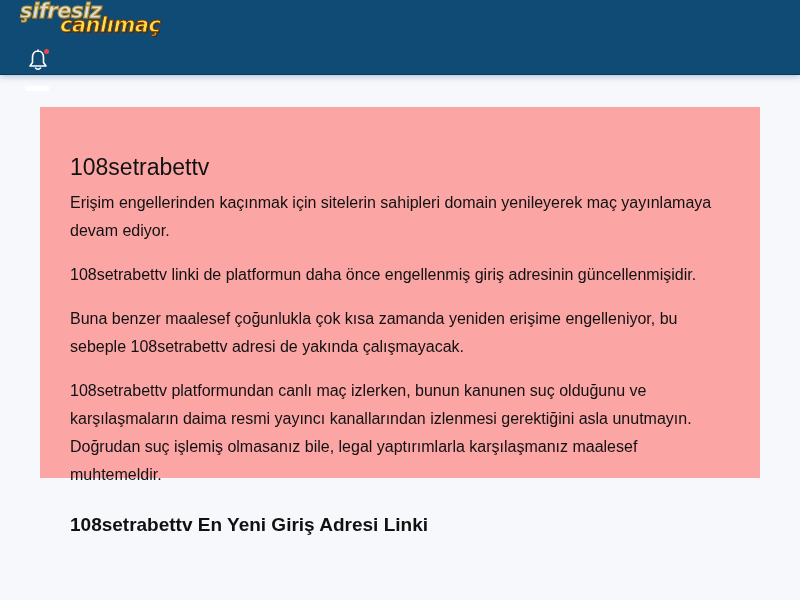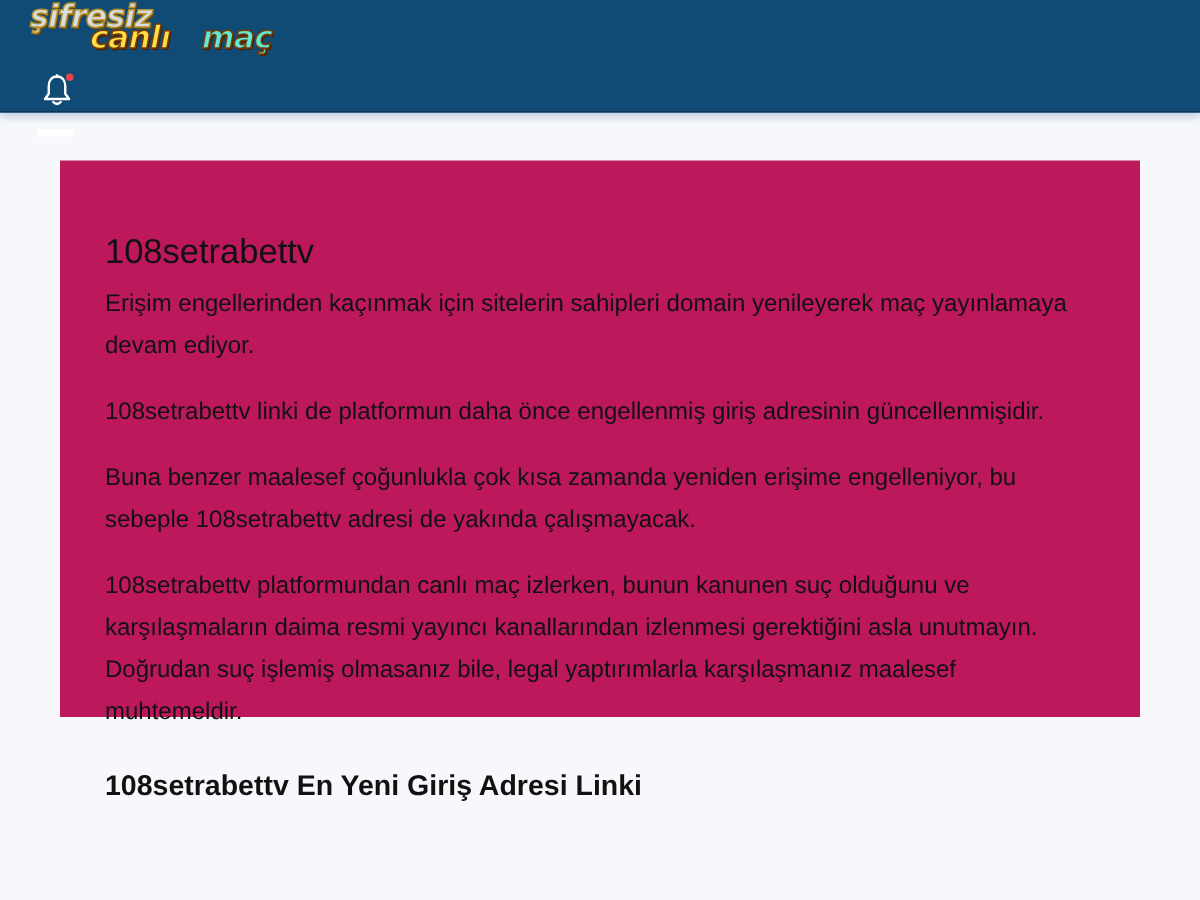--- a/index.html
+++ b/index.html
@@ -31,37 +31,37 @@
     -webkit-text-stroke: 1px #b8902a;
     text-shadow: 1px 1px 0 #6b4d10;
   }
   .logo .l2 {
     position: absolute; left: 40px; top: 15px;
     font-size: 21px; letter-spacing: -0.5px;
     -webkit-text-stroke: 1px #7a3a06;
     text-shadow: 1px 1px 0 #4a2003;
   }
   .logo .l2 .c1 { color: #fde047; }
-  .logo .l2 .c2 { color: #5eead4; margin-left: 21px; }
+  .logo .l2 .c2 { color: #fde047; }
   .bell {
     position: absolute; left: 28px; top: 49px; width: 22px; height: 22px;
     cursor: pointer;
   }
   .bell .dot {
     position: absolute; left: 16px; top: 0px; width: 5px; height: 5px;
     border-radius: 50%; background: #e8474a;
   }
   .menu-bar {
     position: absolute; left: 25px; top: 86px; width: 24px; height: 5px;
     background: #ffffff;
     cursor: pointer;
   }
   .card {
     position: absolute; left: 40px; top: 107px; width: 720px; height: 371px;
-    background: #be185d;
+    background: #fca5a5;
   }
   .content {
     position: absolute; left: 30px; top: 46px; width: 660px;
   }
   .content h1 {
     font-weight: normal; font-size: 23px; line-height: 28px;
     color: #111; margin-bottom: 8px;
   }
   .content p {
     font-size: 16px; line-height: 28px; color: #111;

